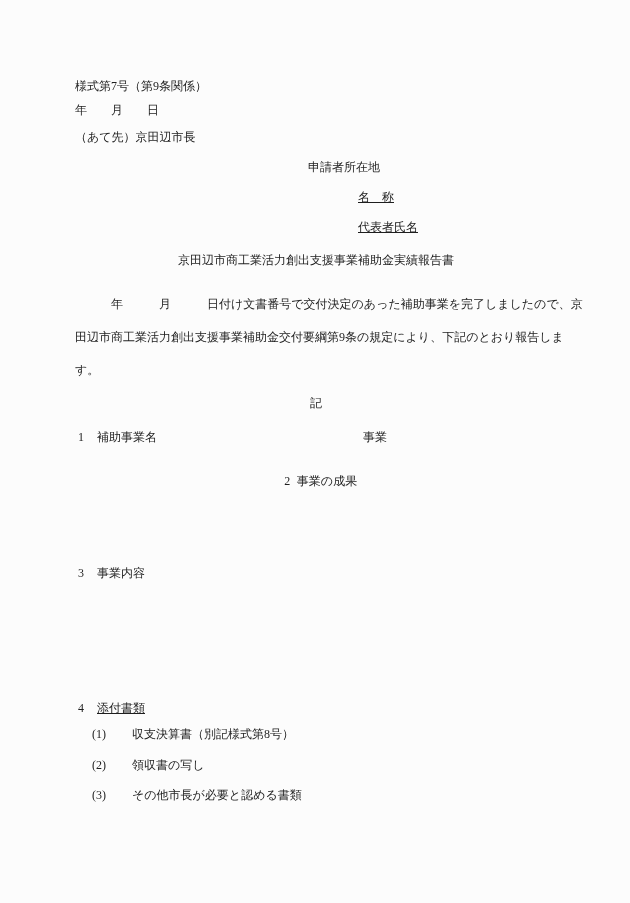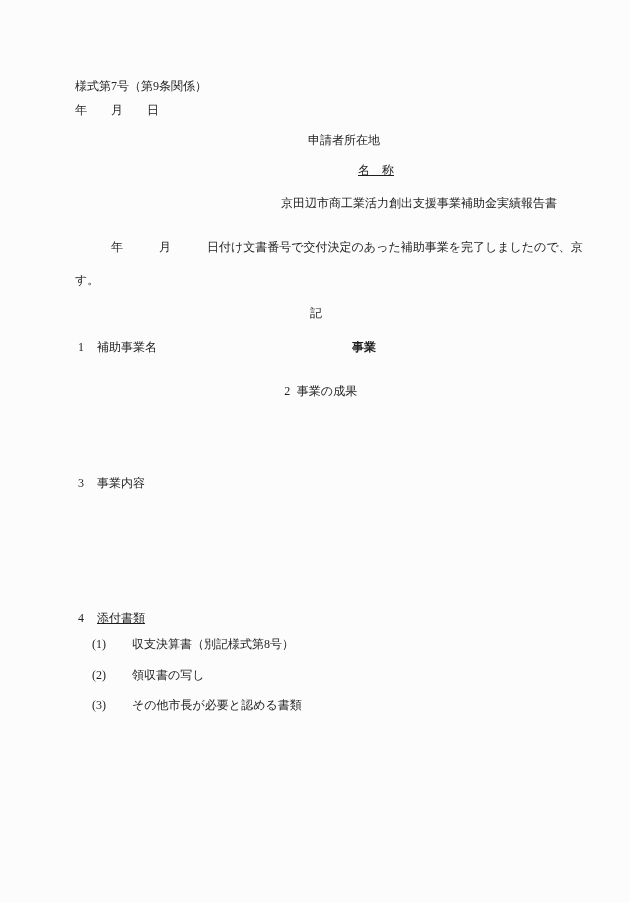--- a/index.html
+++ b/index.html
@@ -28,21 +28,21 @@
     margin-top: 8px;
   }
   .addressee { margin-top: 11px; }
 
   .applicant-row1 { margin-top: 14px; margin-left: 233px; }
   .applicant-field-inline { }
   .applicant-row2, .applicant-row3 { margin-top: 14px; margin-left: 283px; text-decoration: underline; }
 
   .doc-title {
     margin-top: 17px;
-    text-align: right;
+    text-align: center;
     line-height: 16px;
     white-space: nowrap;
   }
 
   .doc-body { margin-top: 20px; }
   .body-line {
     line-height: 33px;
     white-space: nowrap;
   }
 
@@ -61,23 +61,22 @@
   .item-2 { margin-top: 28px; text-align: center; }
   .item-3 { margin-top: 76px; }
   .item-4 { margin-top: 119px; text-decoration: underline; }
   .item-number {
     display: inline-block;
     margin-left: 3px;
     width: 19px;
   }
   .item-suffix {
     position: absolute;
-    left: 277px;
+    left: 288px;
     top: 0;
-    font-weight: bold;
   }
 
   .sub-item {
     margin-left: 17px;
     line-height: 16px;
     white-space: nowrap;
   }
   .sub-1 { margin-top: 10px; }
   .sub-2 { margin-top: 15px; }
   .sub-3 { margin-top: 14px; }
@@ -88,34 +87,39 @@
 </style>
 </head>
 <body>
 
 <div class="page">
 
   <div class="line form-number">様式第7号（第9条関係）</div>
 
   <div class="line date-line">年　　月　　日</div>
 
+  <div class="line addressee">（あて先）京田辺市長</div>
 
   <div class="applicant-block">
     <div class="line applicant-row1">
       <span>申請者</span><span class="applicant-field-inline">所在地</span>
     </div>
     <div class="line applicant-row2">
       <span>名　称</span>
     </div>
+    <div class="line applicant-row3">
+      <span>代表者氏名</span>
+    </div>
   </div>
 
   <div class="doc-title">京田辺市商工業活力創出支援事業補助金実績報告書</div>
 
   <div class="doc-body">
     <div class="body-line">　　　年　　　月　　　日付け文書番号で交付決定のあった補助事業を完了しましたので、京</div>
+    <div class="body-line">田辺市商工業活力創出支援事業補助金交付要綱第9条の規定により、下記のとおり報告しま</div>
     <div class="body-line">す。</div>
   </div>
 
   <div class="record-heading">記</div>
 
   <div class="item-row item-1">
     <span class="item-number">1</span><span>補助事業名</span>
     <span class="item-suffix">事業</span>
   </div>
 

